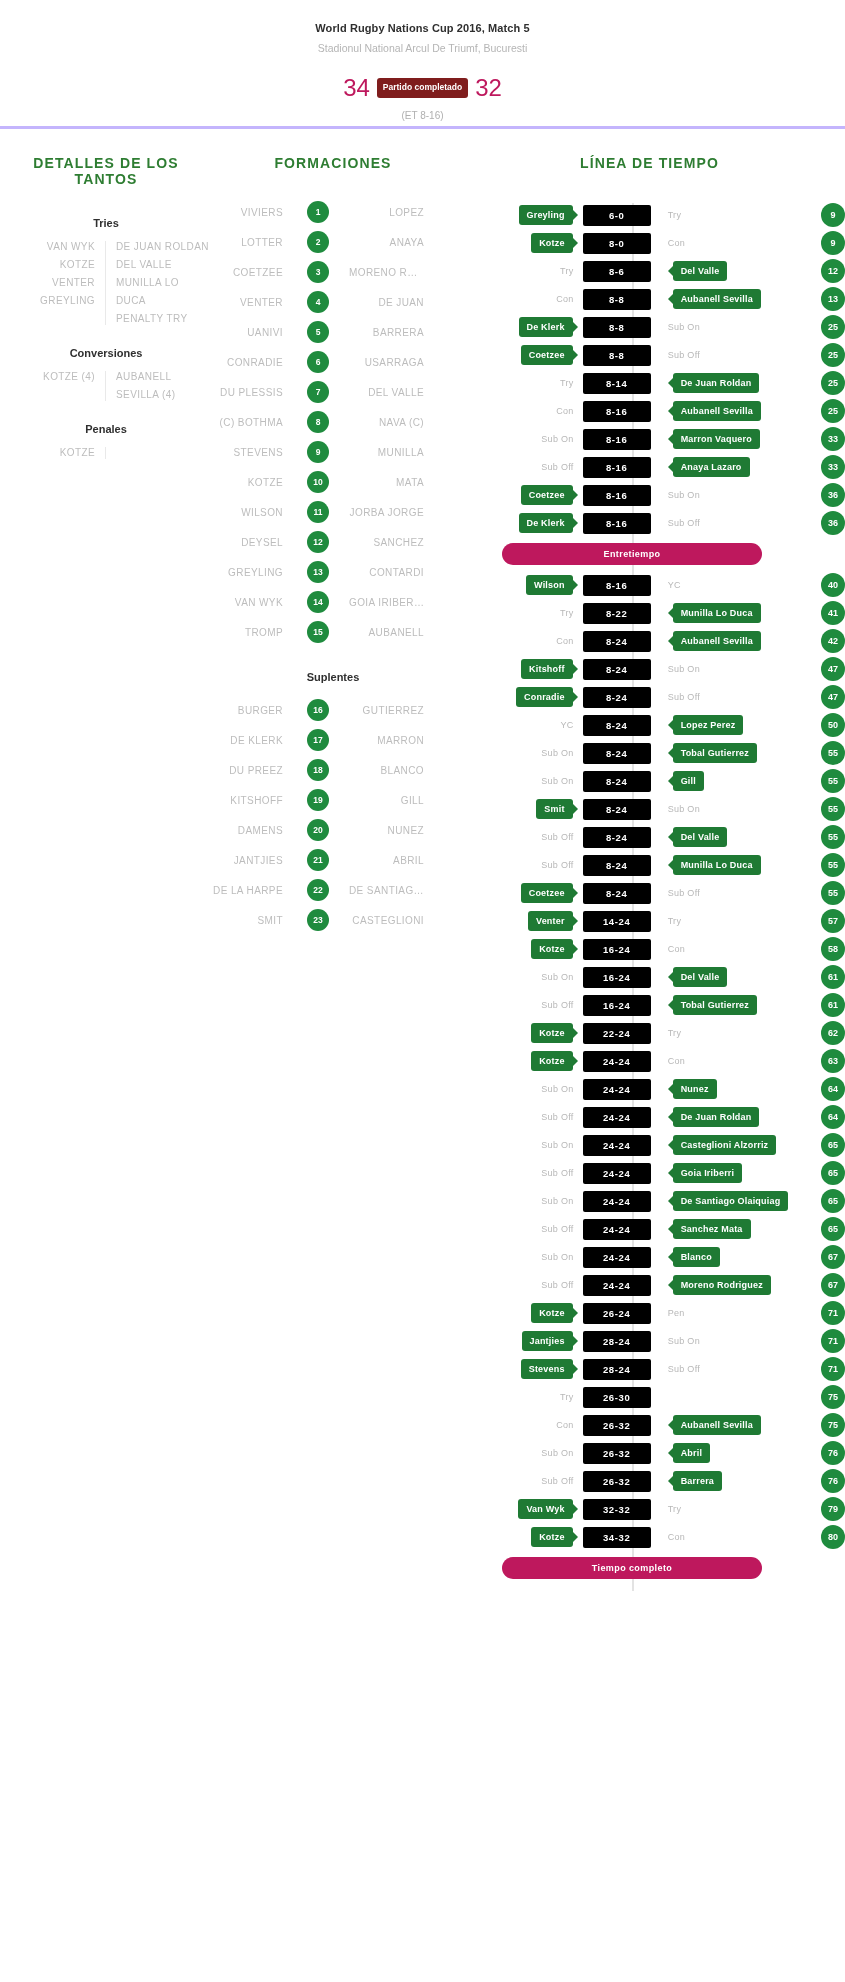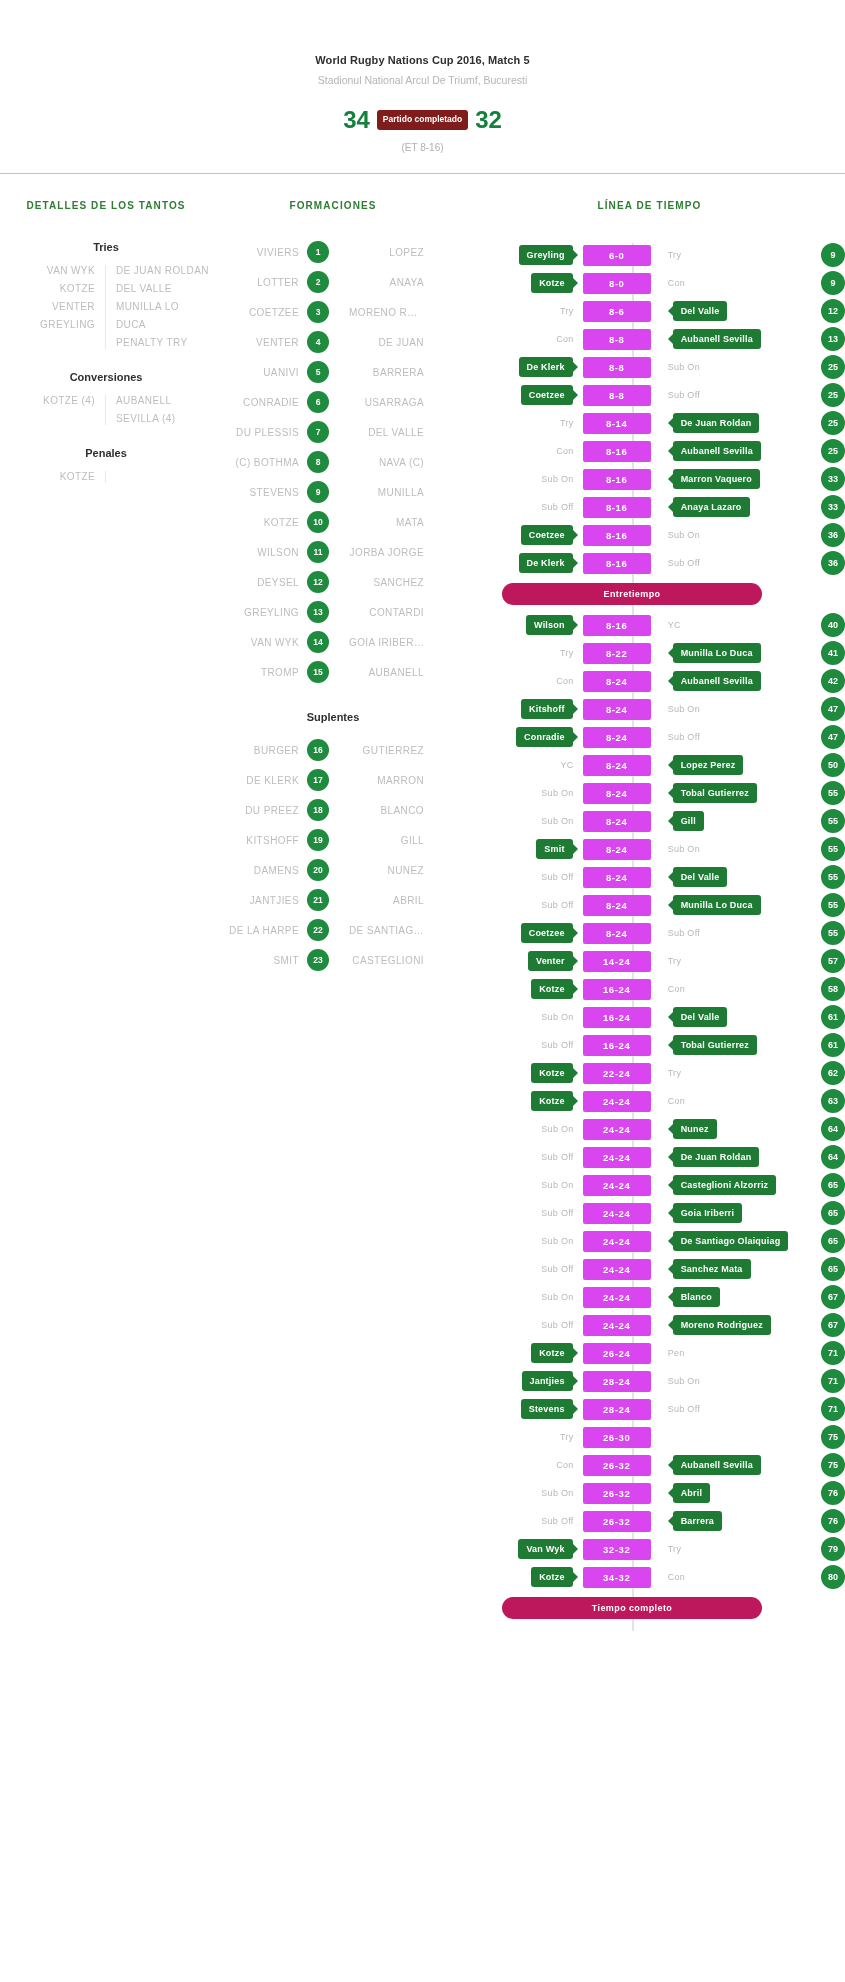--- a/index.html
+++ b/index.html
@@ -7,23 +7,22 @@
   body {
     width: 845px;
     background: #ffffff;
     font-family: "Liberation Sans", sans-serif;
     color: #333;
     -webkit-font-smoothing: antialiased;
   }
 
   
   .match-header {
-    padding: 22px 0 20px 0;
-    border-bottom: 1px solid #c4b5fd;
-    margin-top: 32px;
+    padding: 22px 0 5px 0;
+    border-bottom: 3px solid #c4b5fd;
   }
   .comp-title {
     text-align:center;
     font-size: 11px;
     font-weight: bold;
     color: #2f2f2f;
     letter-spacing: .1px;
   }
   .venue {
     text-align:center;
@@ -82,22 +81,22 @@
 
   .score-center {
     display:flex;
     flex-direction:column;
     align-items:center;
     width: 225px;
   }
   .score-row { display:flex; align-items:center; gap: 7px; }
   .score-num {
     font-size: 24px;
-    font-weight: bold;
-    color: #15803d;
+    font-weight: normal;
+    color: #be185d;
     line-height: 1;
   }
   .status-pill {
     background: #7f1d1d;
     color: #ffffff;
     font-size: 8.5px;
     font-weight: bold;
     text-align:center;
     line-height: 1.15;
     padding: 5px 6px;
@@ -116,21 +115,21 @@
     align-items:flex-start;
     padding-top: 26px;
   }
   .col { }
   .col-scoring { width: 212px; }
   .col-lineups { width: 242px; }
   .col-timeline { width: 391px; }
 
   .col-title {
     text-align:center;
-    font-size: 10px;
+    font-size: 14px;
     font-weight: bold;
     color: #2e7d32;
     letter-spacing: 1.1px;
     margin-bottom: 30px;
   }
 
   
   .score-section-title {
     text-align:center;
     font-size: 11px;
@@ -166,21 +165,21 @@
     margin-bottom: 8px;
   }
   .lineup-name {
     font-size: 10px;
     color: #bdbdbd;
     letter-spacing: .4px;
     white-space: nowrap;
     overflow:hidden;
     text-overflow: ellipsis;
   }
-  .lineup-name.left { width: 95px; text-align:right; padding-right: 8px; }
+  .lineup-name.left { width: 95px; text-align:right; padding-right: 24px; }
   .lineup-name.right { width: 95px; text-align:right; padding-left: 20px; }
   .lineup-num {
     width: 22px; height: 22px;
     border-radius: 50%;
     background: #1f8b3e;
     color:#fff;
     font-size: 8.5px;
     font-weight: bold;
     display:flex; align-items:center; justify-content:center;
     flex: 0 0 auto;
@@ -222,21 +221,21 @@
   .tl-right {
     width: 150px;
     display:flex;
     justify-content:flex-start;
     align-items:center;
     padding-left: 12px;
   }
   .tl-score {
     width: 68px;
     margin: 0 3px;
-    background: #d946ef;
+    background: #000000;
     color: #ffffff;
     font-size: 9.5px;
     font-weight: bold;
     text-align:center;
     padding: 5px 0;
     border-radius: 2px;
     letter-spacing: .6px;
     flex: 0 0 auto;
   }
   .evt-plain {

